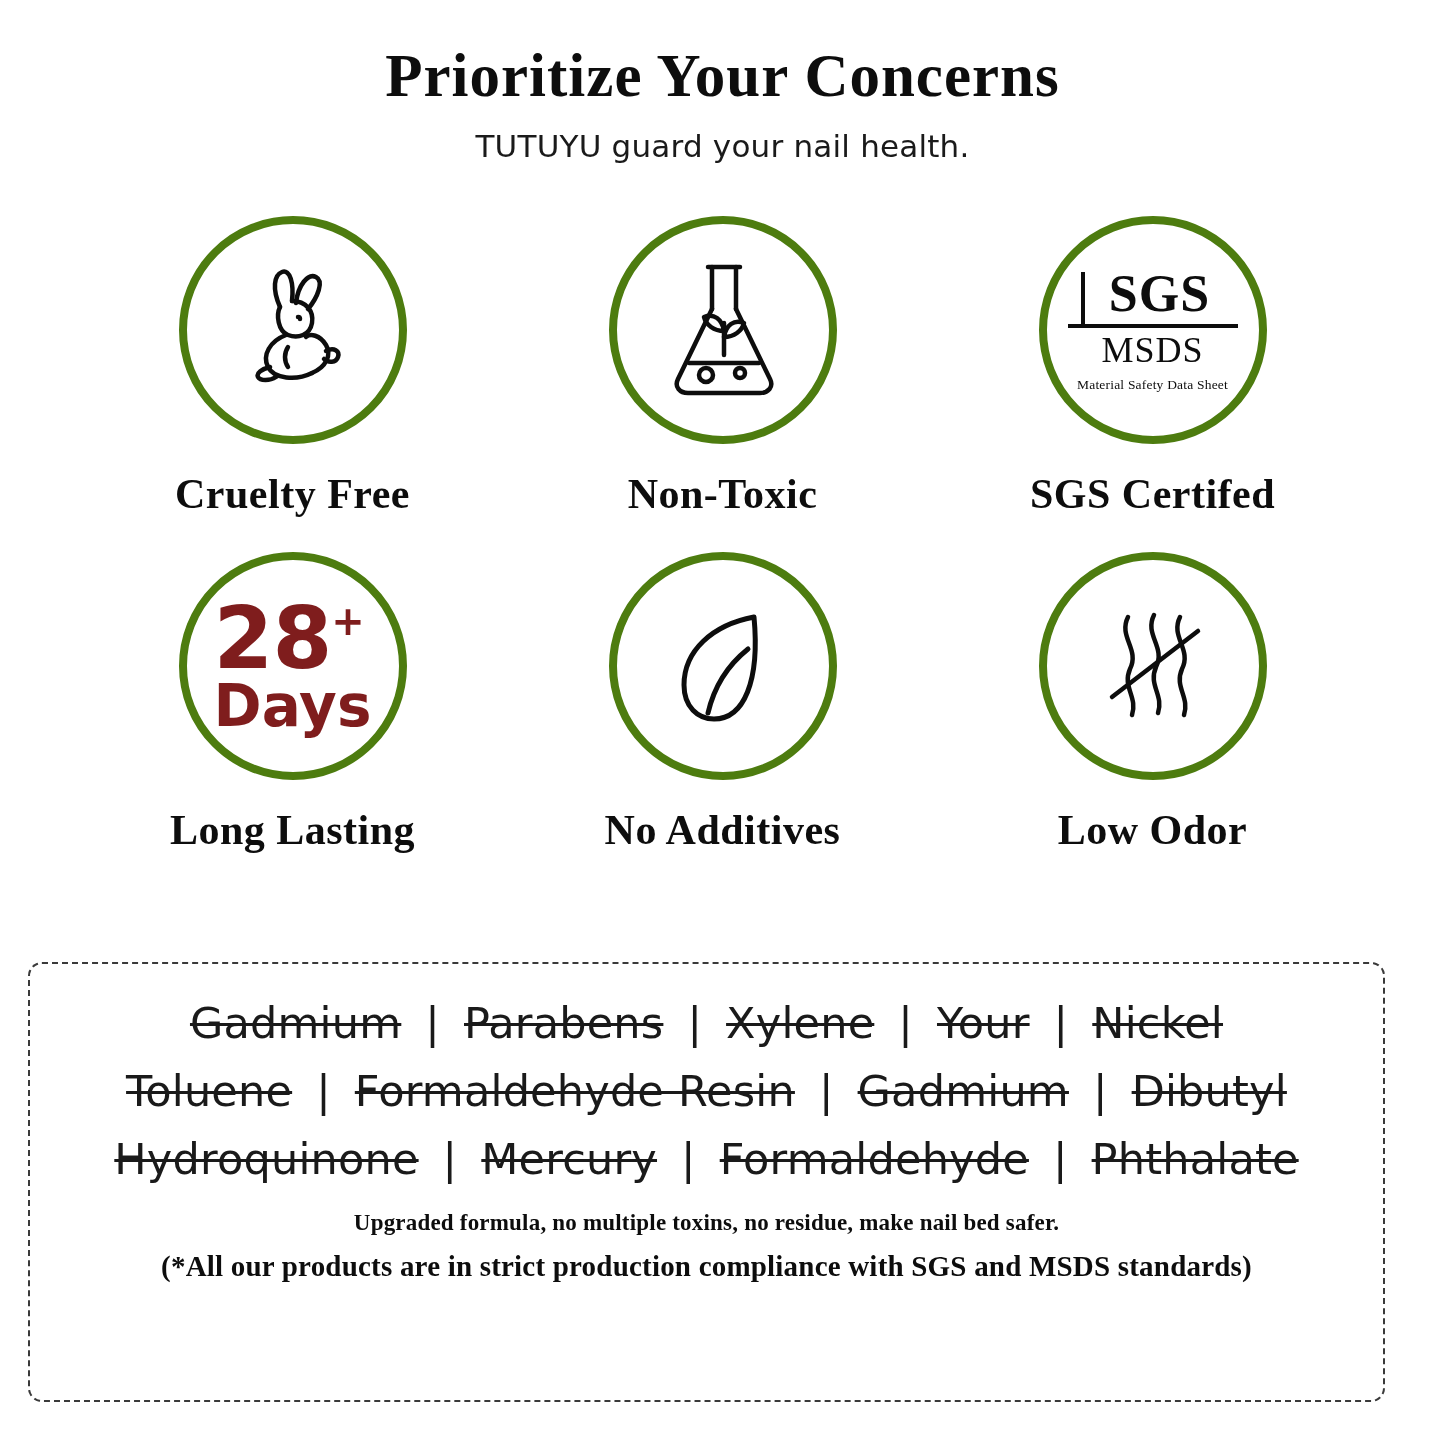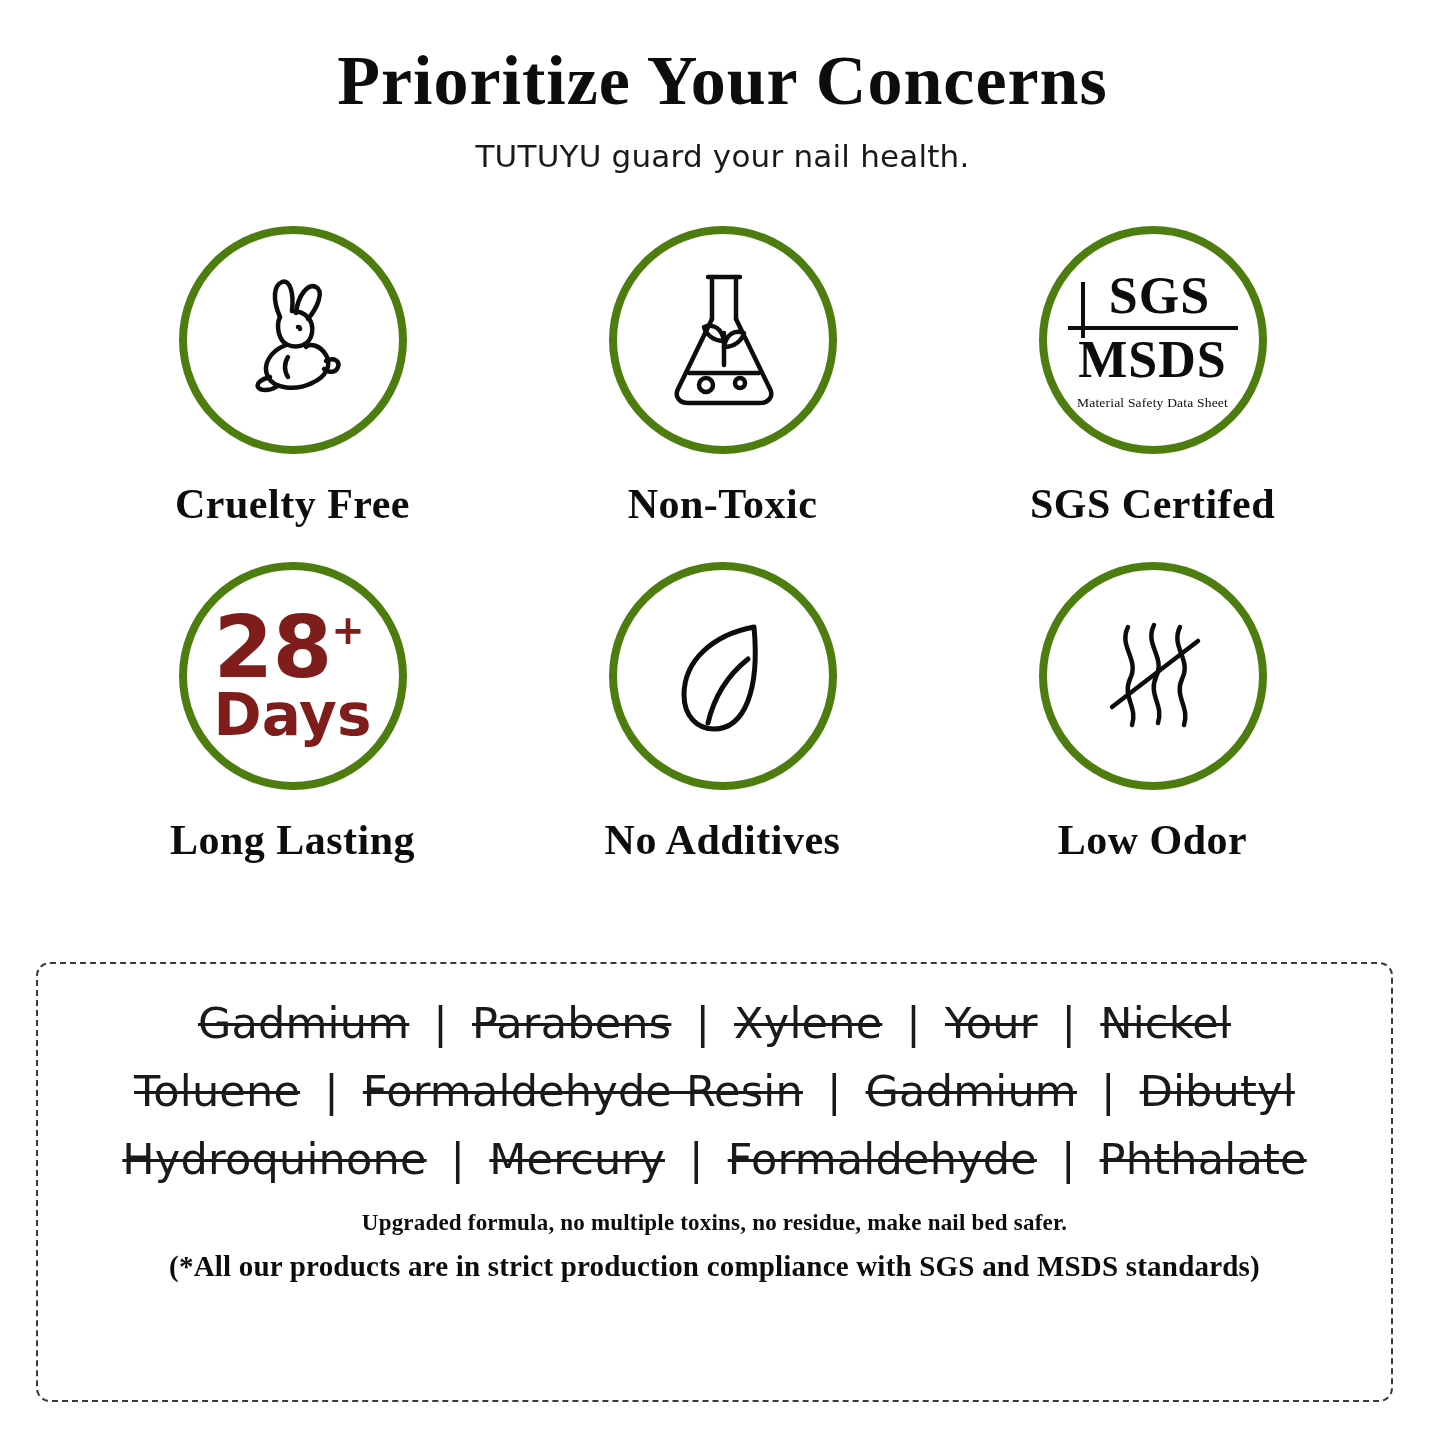--- a/index.html
+++ b/index.html
@@ -16,21 +16,21 @@
     width: 1445px;
     height: 1445px;
     padding: 0;
   }
 
   
   .header { text-align: center; padding-top: 44px; }
   .title {
     font-family: "Liberation Serif", serif;
     font-weight: bold;
-    font-size: 70px;
+    font-size: 61px;
     letter-spacing: 1px;
     line-height: 1.05;
     color: #0d0d0d;
   }
   .subtitle {
     margin-top: 20px;
     font-family: "DejaVu Sans", sans-serif;
     font-size: 31px;
     color: #1a1a1a;
     letter-spacing: 0.2px;
@@ -83,22 +83,22 @@
     font-weight: bold;
     letter-spacing: 1px;
     padding-left: 14px;
   }
   .sgs-rule {
     height: 4px;
     background: #0d0d0d;
     margin: 4px 0 4px 0;
   }
   .sgs-mid {
-    font-size: 52px;
-    font-weight: bold;
+    font-size: 36px;
+    font-weight: normal;
     letter-spacing: 1px;
   }
   .sgs-sub {
     font-size: 13.5px;
     letter-spacing: 0.2px;
     margin-top: 10px;
   }
   .sgs-tick {
     position: absolute;
     left: 34px;
@@ -131,21 +131,21 @@
   .days-word {
     font-size: 58px;
     font-weight: bold;
     letter-spacing: 0px;
     margin-top: 2px;
   }
 
   
   .panel {
     position: absolute;
-    left: 36px;
+    left: 28px;
     top: 962px;
     width: 1357px;
     height: 440px;
     border: 2px dashed #3a3a3a;
     border-radius: 14px;
     padding: 34px 28px 20px 28px;
   }
   .chem-rows {
     display: flex;
     flex-direction: column;

